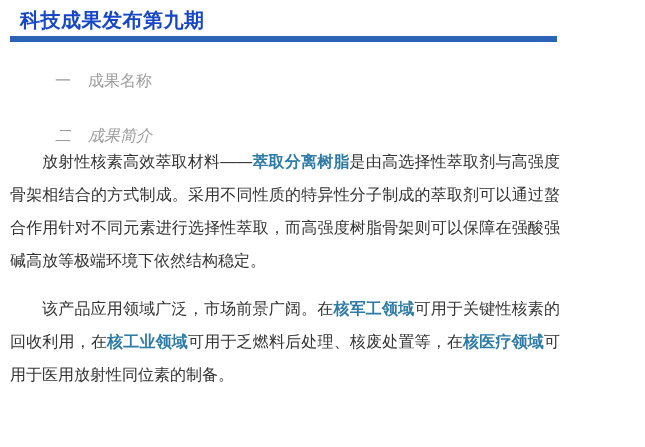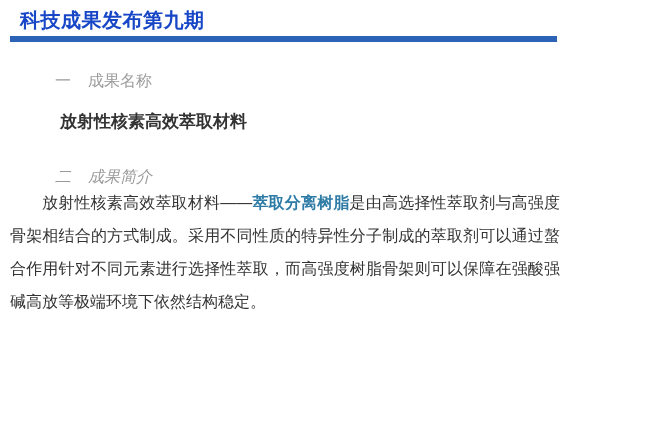--- a/index.html
+++ b/index.html
@@ -86,23 +86,23 @@
   </div>
 
   <div class="title-underline"></div>
 
   <div class="content">
 
     <div class="section-head section-head-1">
       <span class="marker">一</span><span class="label">成果名称</span>
     </div>
 
-    <div class="product-name">放射性核素高效萃取材料</div>
 
     <div class="section-head section-head-2">
       <span class="marker">二</span><span class="label">成果简介</span>
     </div>
 
     <p class="para para-1"><span>放射性核素高效萃取材料——</span><span class="hl">萃取分离树脂</span><span>是由高选择性萃取剂与高强度骨架相结合的方式制成。采用不同性质的特异性分子制成的萃取剂可以通过螯合作用针对不同元素进行选择性萃取，而高强度树脂骨架则可以保障在强酸强碱高放等极端环境下依然结构稳定。</span></p>
 
+    <p class="para para-2"><span>该产品应用领域广泛，市场前景广阔。在</span><span class="hl">核军工领域</span><span>可用于关键性核素的回收利用，在</span><span class="hl">核工业领域</span><span>可用于乏燃料后处理、核废处置等，在</span><span class="hl">核医疗领域</span><span>可用于医用放射性同位素的制备。</span></p>
 
   </div>
 </div>
 
 </body></html>

